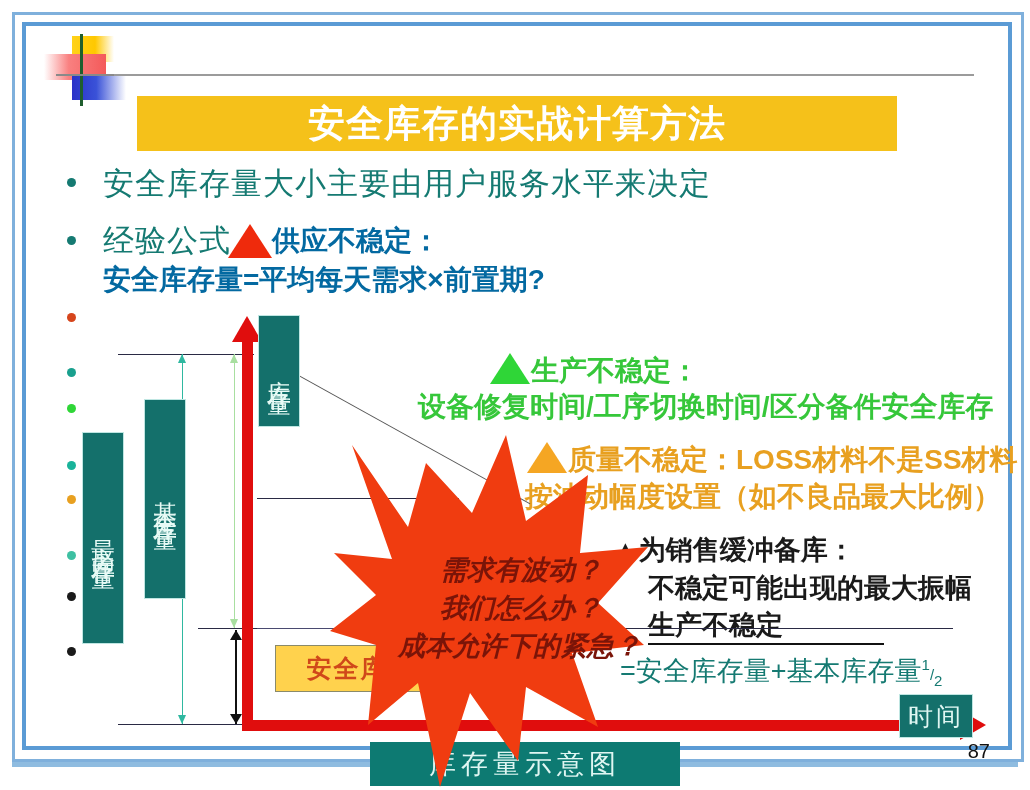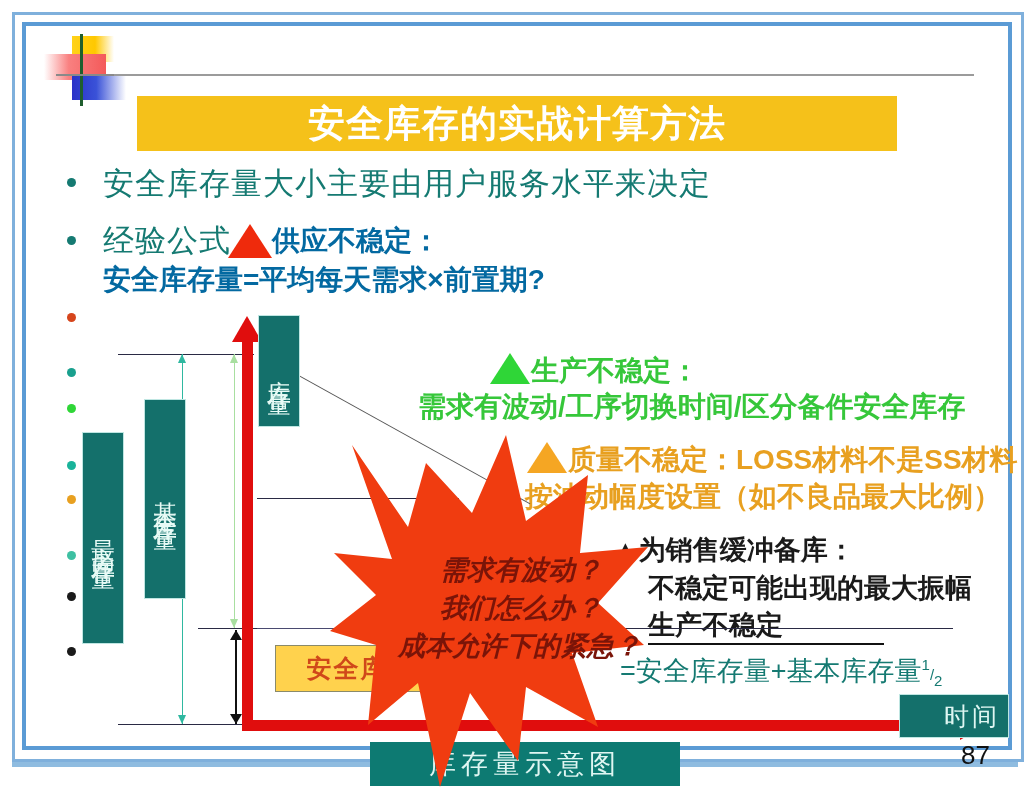--- a/index.html
+++ b/index.html
@@ -86,21 +86,21 @@
             border-left:4.5px solid transparent;border-right:4.5px solid transparent;}
 
   .leader{position:absolute;background:#555;height:1px;transform-origin:0 0;}
 
   
   #burst{position:absolute;left:330px;top:435px;width:320px;height:355px;}
   #burst svg{display:block;}
   .burst-txt{position:absolute;font-style:italic;font-weight:700;color:#7a1408;
              white-space:nowrap;line-height:1;}
 
-  .pageno{position:absolute;right:40px;top:740px;font-size:26px;color:#111;}
+  .pageno{position:absolute;right:40px;top:740px;font-size:20px;color:#111;}
 </style>
 </head>
 <body>
 
 <div id="slide">
 
   <div class="frame-outer"></div>
   <div class="frame-inner"></div>
   <div class="frame-strip-b"></div>
 
@@ -132,21 +132,21 @@
 
   <div class="tx teal" style="left:103px;top:168px;font-size:31px;letter-spacing:1px;">安全库存量大小主要由用户服务水平来决定</div>
   <div class="tri" style="left:228px;top:224px;border-left:22px solid transparent;border-right:22px solid transparent;border-bottom:34px solid #ef2a0c;"></div>
   <div class="tx red" style="left:272px;top:227px;font-size:28px;font-weight:700;">供应不稳定：</div>
 
   <div class="tx red" style="left:103px;top:266px;font-size:28px;font-weight:700;">安全库存量=平均每天需求×前置期?</div>
 
 
   <div class="tri" style="left:490px;top:353px;border-left:20px solid transparent;border-right:20px solid transparent;border-bottom:31px solid #2fd637;"></div>
   <div class="tx green" style="left:531px;top:357px;font-size:28px;font-weight:700;">生产不稳定：</div>
-  <div class="tx green" style="left:418px;top:393px;font-size:28px;font-weight:700;">需求有波动/工序切换时间/区分备件安全库存</div>
+  <div class="tx green" style="left:418px;top:393px;font-size:28px;font-weight:700;">设备修复时间/工序切换时间/区分备件安全库存</div>
 
   <div class="tri" style="left:527px;top:442px;border-left:20px solid transparent;border-right:20px solid transparent;border-bottom:31px solid #f5a623;"></div>
   <div class="tx orange" style="left:568px;top:446px;font-size:28px;font-weight:700;">质量不稳定：LOSS材料不是SS材料</div>
   <div class="tx orange" style="left:525px;top:483px;font-size:28px;font-weight:700;">按波动幅度设置（如不良品最大比例）</div>
 
   <div class="tx blk" style="left:612px;top:537px;font-size:27px;font-weight:700;">
     <span>▲为销售缓冲备库：</span>
   </div>
   <div class="tx blk" style="left:648px;top:575px;font-size:27px;font-weight:700;">不稳定可能出现的最大振幅</div>
   <div class="tx blk" style="left:648px;top:612px;font-size:27px;font-weight:700;">生产不稳定</div>
@@ -191,21 +191,21 @@
     </div>
 
     <div class="vbox" style="left:199px;top:-14px;width:40px;height:110px;">库存量</div>
 
     <div class="vbox" style="left:85px;top:70px;width:40px;height:198px;">基本库存量</div>
 
     <div class="vbox" style="left:23px;top:103px;width:40px;height:210px;">最高库存量</div>
 
     <div class="ssbox" style="left:215px;top:315px;width:196px;height:45px;">安全库存量</div>
 
-    <div class="hbox-time" style="left:840px;top:365px;width:72px;height:42px;padding-left:36px;">时间</div>
+    <div class="hbox-time" style="left:840px;top:365px;width:72px;height:42px;">时间</div>
 
     <div class="hbox-cap" style="left:310px;top:412px;width:310px;height:44px;">库存量示意图</div>
   </div>
 
   <div id="burst">
     <svg width="320" height="355" viewBox="0 0 320 355">
       <polygon fill="#f03c10" points="22,10 78,92 96,28 142,78 176,0 196,86 258,40 250,118 318,112 268,168 314,210 242,218 268,292 196,252 188,326 140,258 110,352 88,248 38,290 46,210 0,196 46,160 4,118 62,124"></polygon>
     </svg>
     <div class="burst-txt" style="left:110px;top:122px;font-size:27px;">需求有波动？</div>
     <div class="burst-txt" style="left:110px;top:160px;font-size:27px;">我们怎么办？</div>

